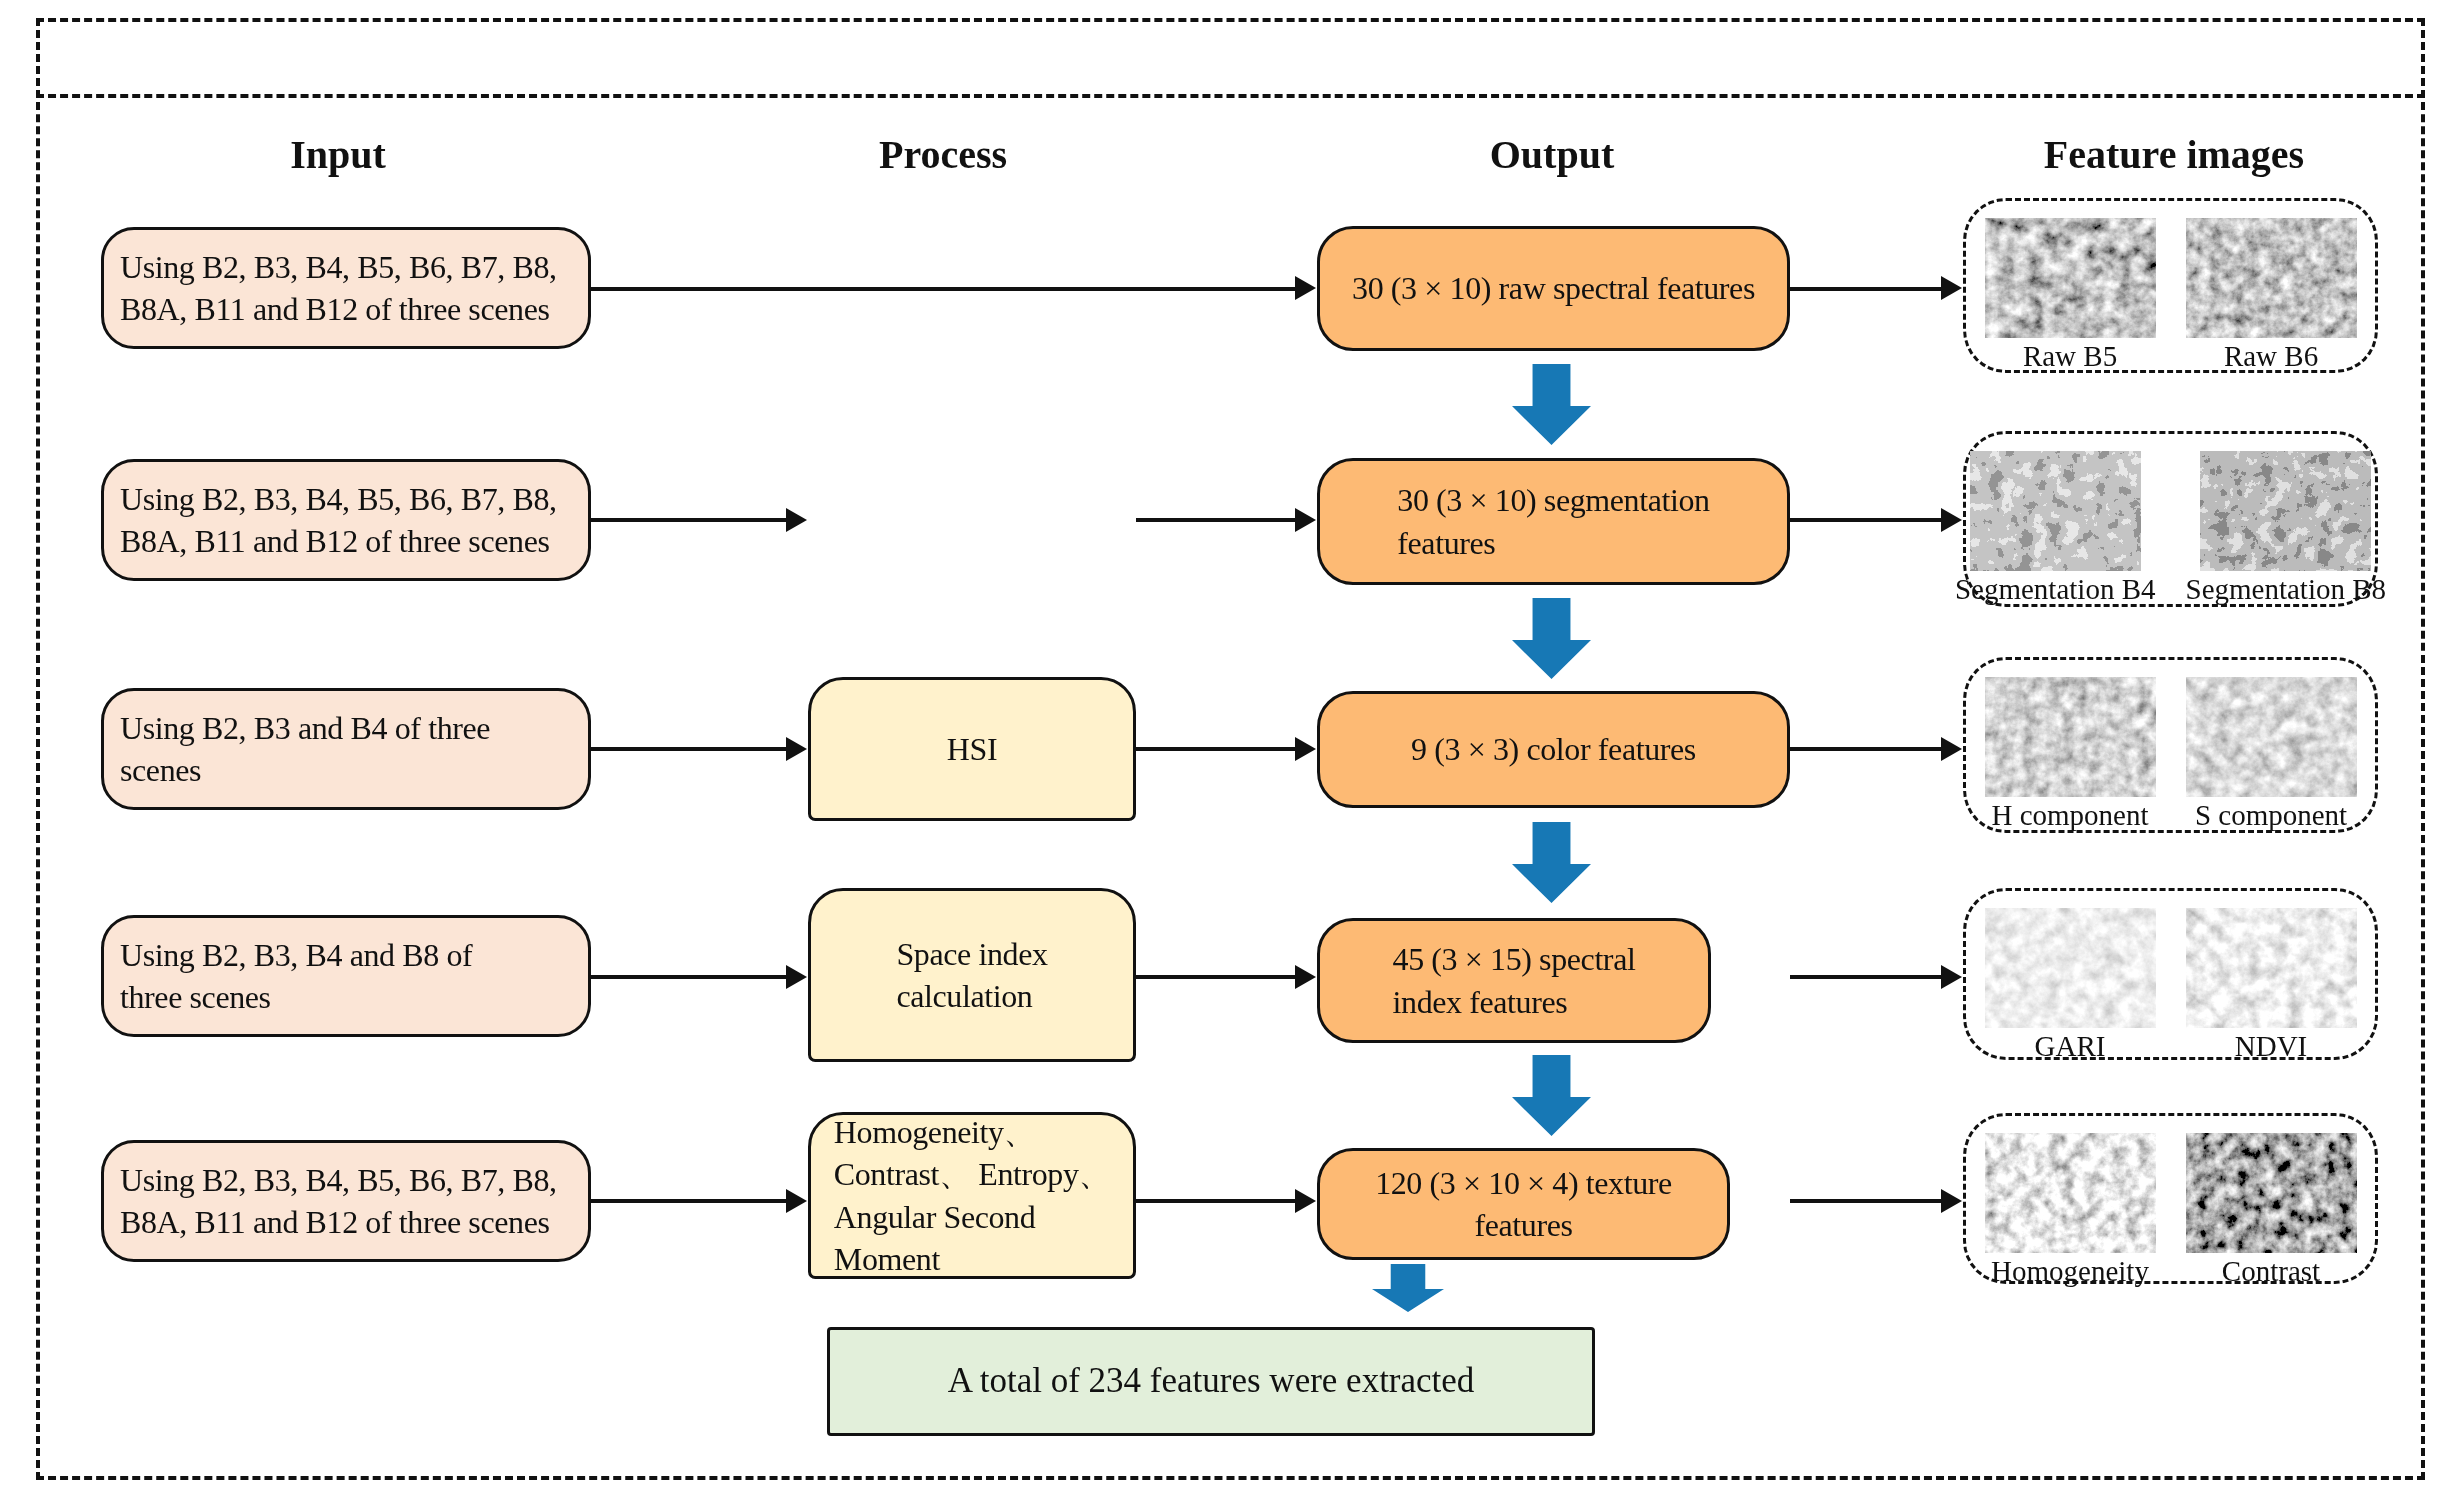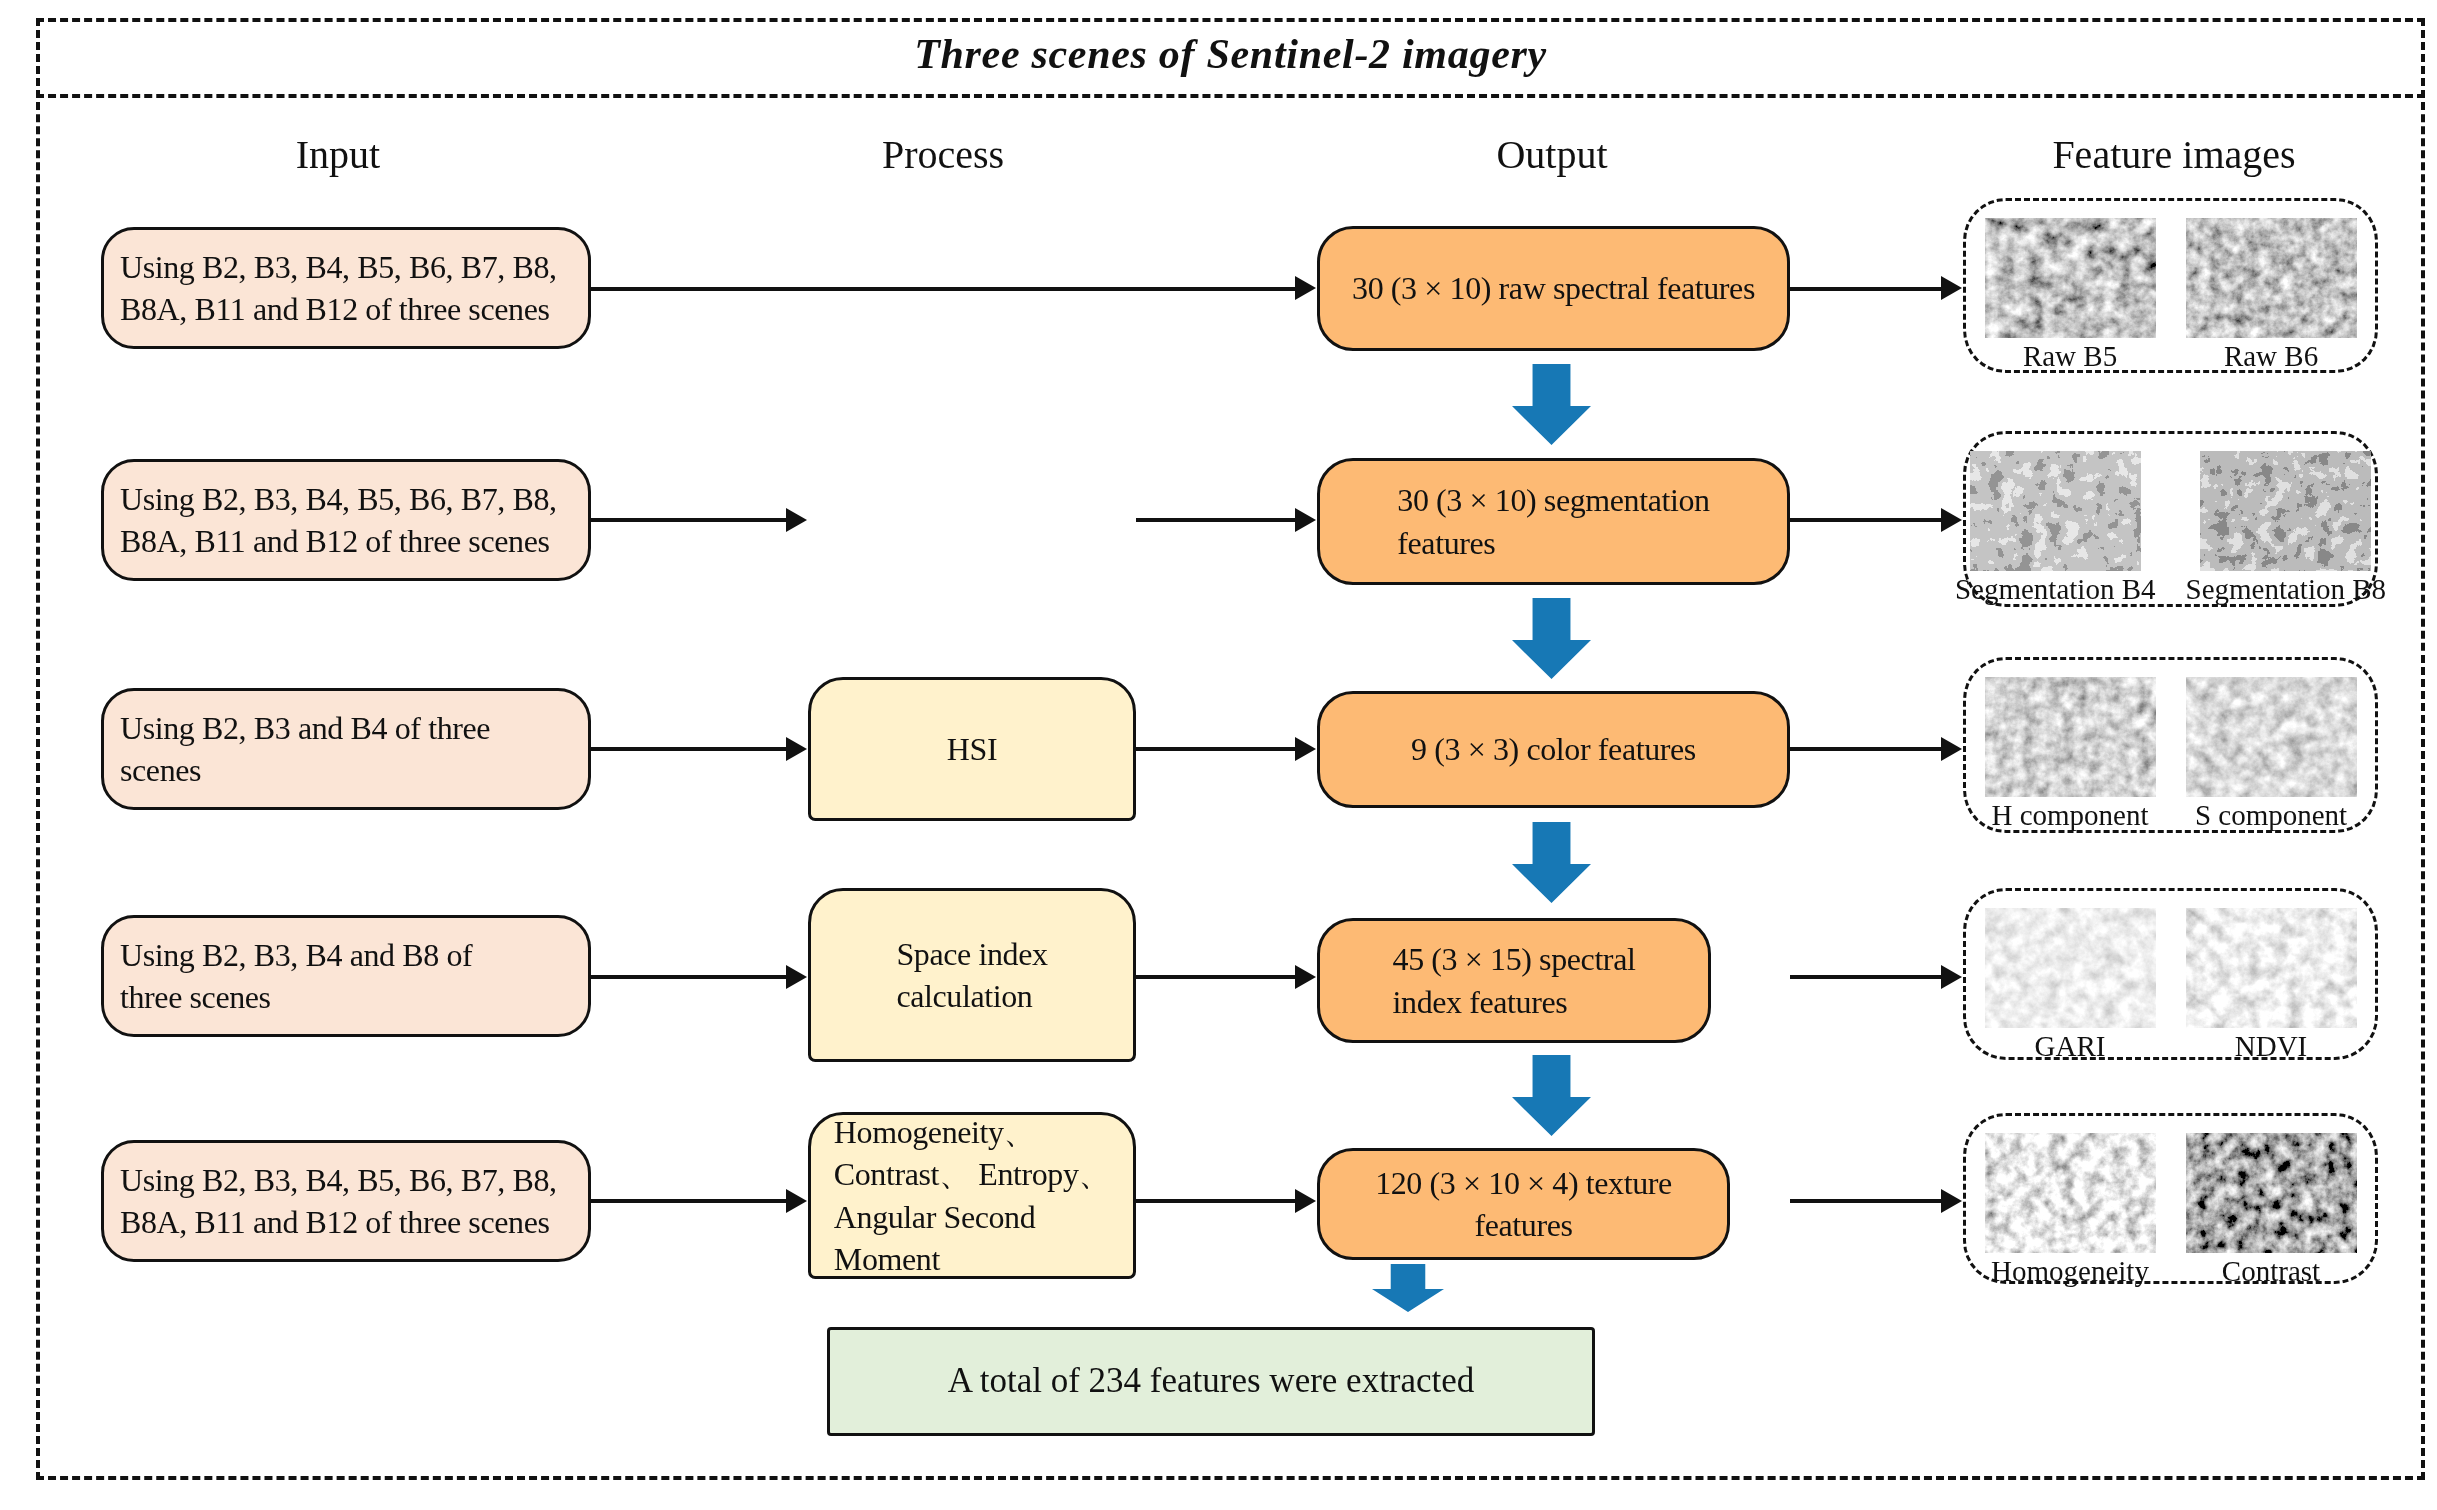--- a/index.html
+++ b/index.html
@@ -5,21 +5,21 @@
   html,body{margin:0;padding:0;background:#ffffff;}
   .canvas{position:relative;width:2438px;height:1510px;background:#ffffff;
           font-family:"Liberation Serif", serif;color:#111;}
   .outer-frame{position:absolute;left:36px;top:18px;width:2389px;height:1462px;
                border:4.3px dashed #111;box-sizing:border-box;}
   .title-divider{position:absolute;left:36px;top:94px;width:2389px;height:0;
                  border-top:4.3px dashed #111;}
   .diagram-title{position:absolute;left:36px;top:30px;width:2389px;text-align:center;
                  font-size:42px;font-weight:bold;font-style:italic;letter-spacing:0.7px;}
   .col-header{position:absolute;top:131px;transform:translateX(-50%);
-              font-size:40px;font-weight:normal;white-space:nowrap;}
+              font-size:40px;font-weight:bold;white-space:nowrap;}
   .node{position:absolute;border:3.6px solid #111;box-sizing:border-box;
         display:flex;align-items:center;font-size:32px;line-height:1.32;
         white-space:pre-line;letter-spacing:-0.4px;}
   .input-node{background:#FBE5D6;border-radius:33px;padding:0 16px;text-align:left;}
   .process-node{background:#FFF2CC;border-radius:35px 35px 7.2px 7.2px;
                 justify-content:center;padding:0 10px;}
   .process-node .inner{text-align:left;}
   .process-node .inner.center{text-align:center;}
   .output-node{background:#fdba74;border-radius:36px;justify-content:center;padding:0 8.6px;}
   .output-node .inner{text-align:center;}
@@ -37,21 +37,20 @@
          border-top:12.2px solid transparent;border-bottom:12.2px solid transparent;}
   .block-arrow{position:absolute;background:#1778B5;
                clip-path:polygon(26% 0,74% 0,74% 52%,100% 52%,50% 100%,0 52%,26% 52%);}
 </style>
 </head>
 <body>
 
 <div class="canvas">
 
   <div class="outer-frame"></div>
-  <div class="diagram-title">Three scenes of Sentinel-2 imagery</div>
   <div class="title-divider"></div>
 
   <div class="col-header" style="left:338px">Input</div>
   <div class="col-header" style="left:943px">Process</div>
   <div class="col-header" style="left:1552px">Output</div>
   <div class="col-header" style="left:2174px">Feature images</div>
 
   <div class="node input-node" style="left:101px;top:227px;width:490px;height:122px">Using B2, B3, B4, B5, B6, B7, B8,
 B8A, B11 and B12 of three scenes</div>
   <div class="node output-node" style="left:1317px;top:226px;width:473px;height:125px">

